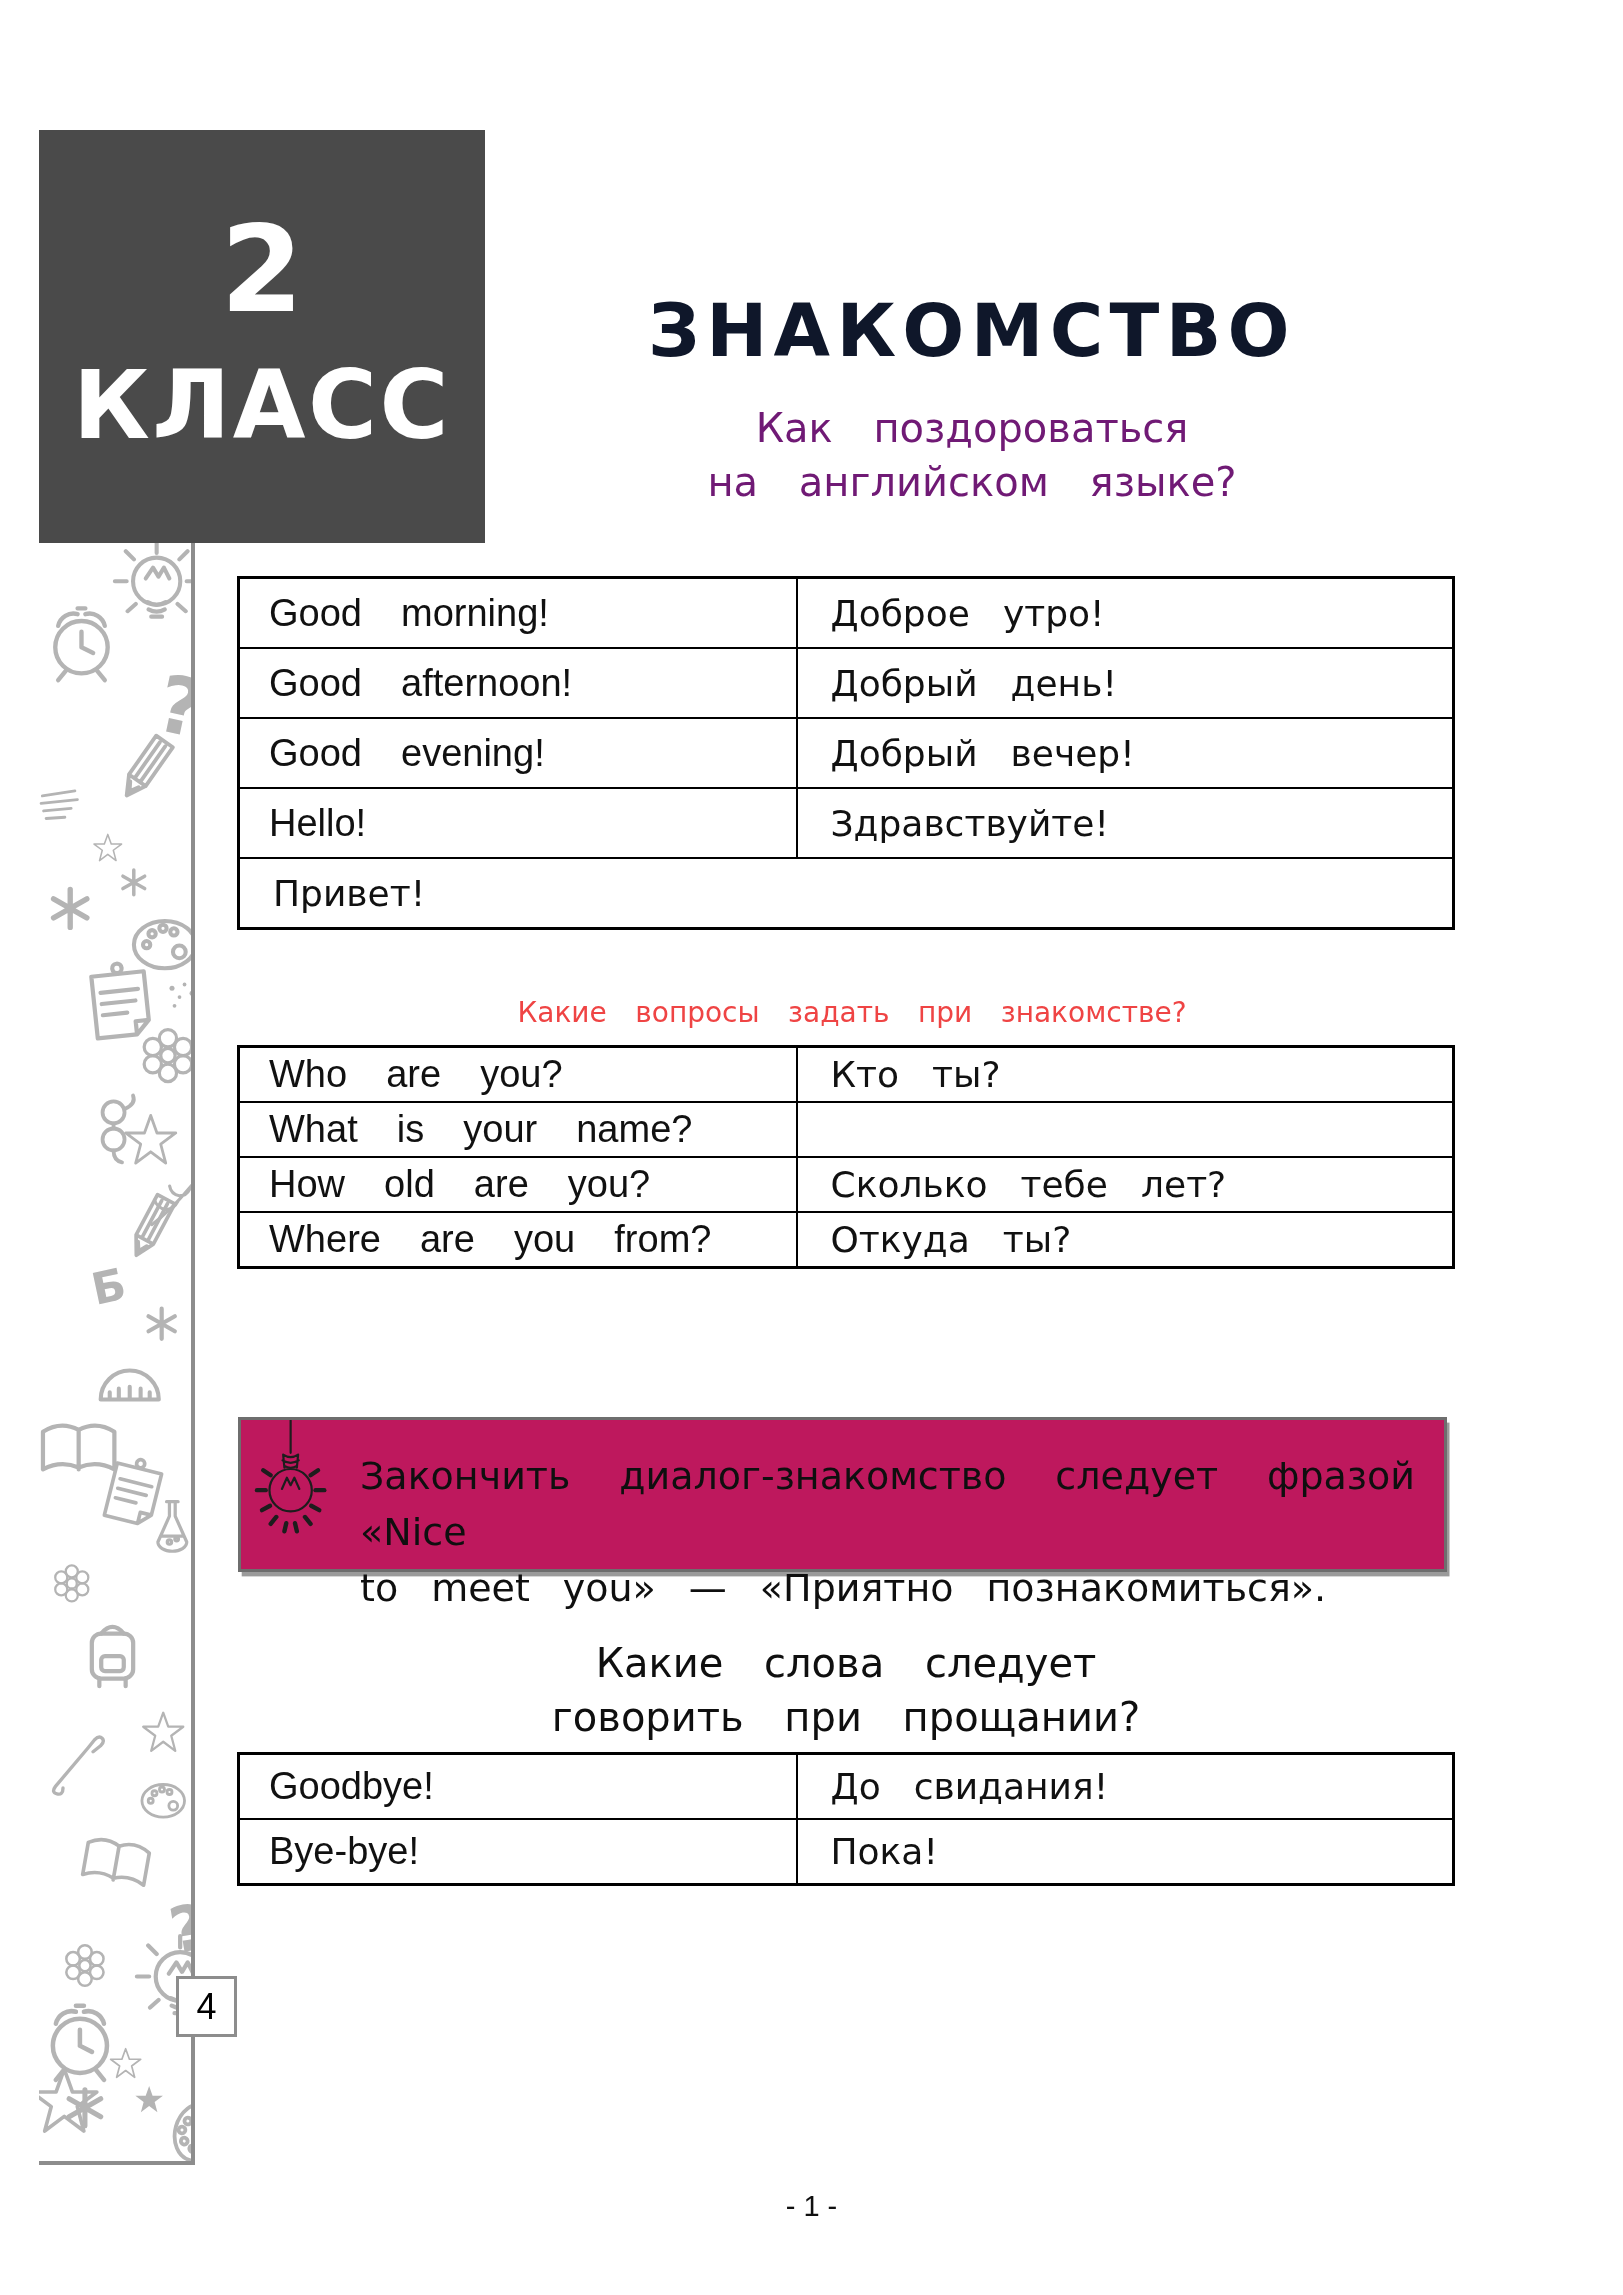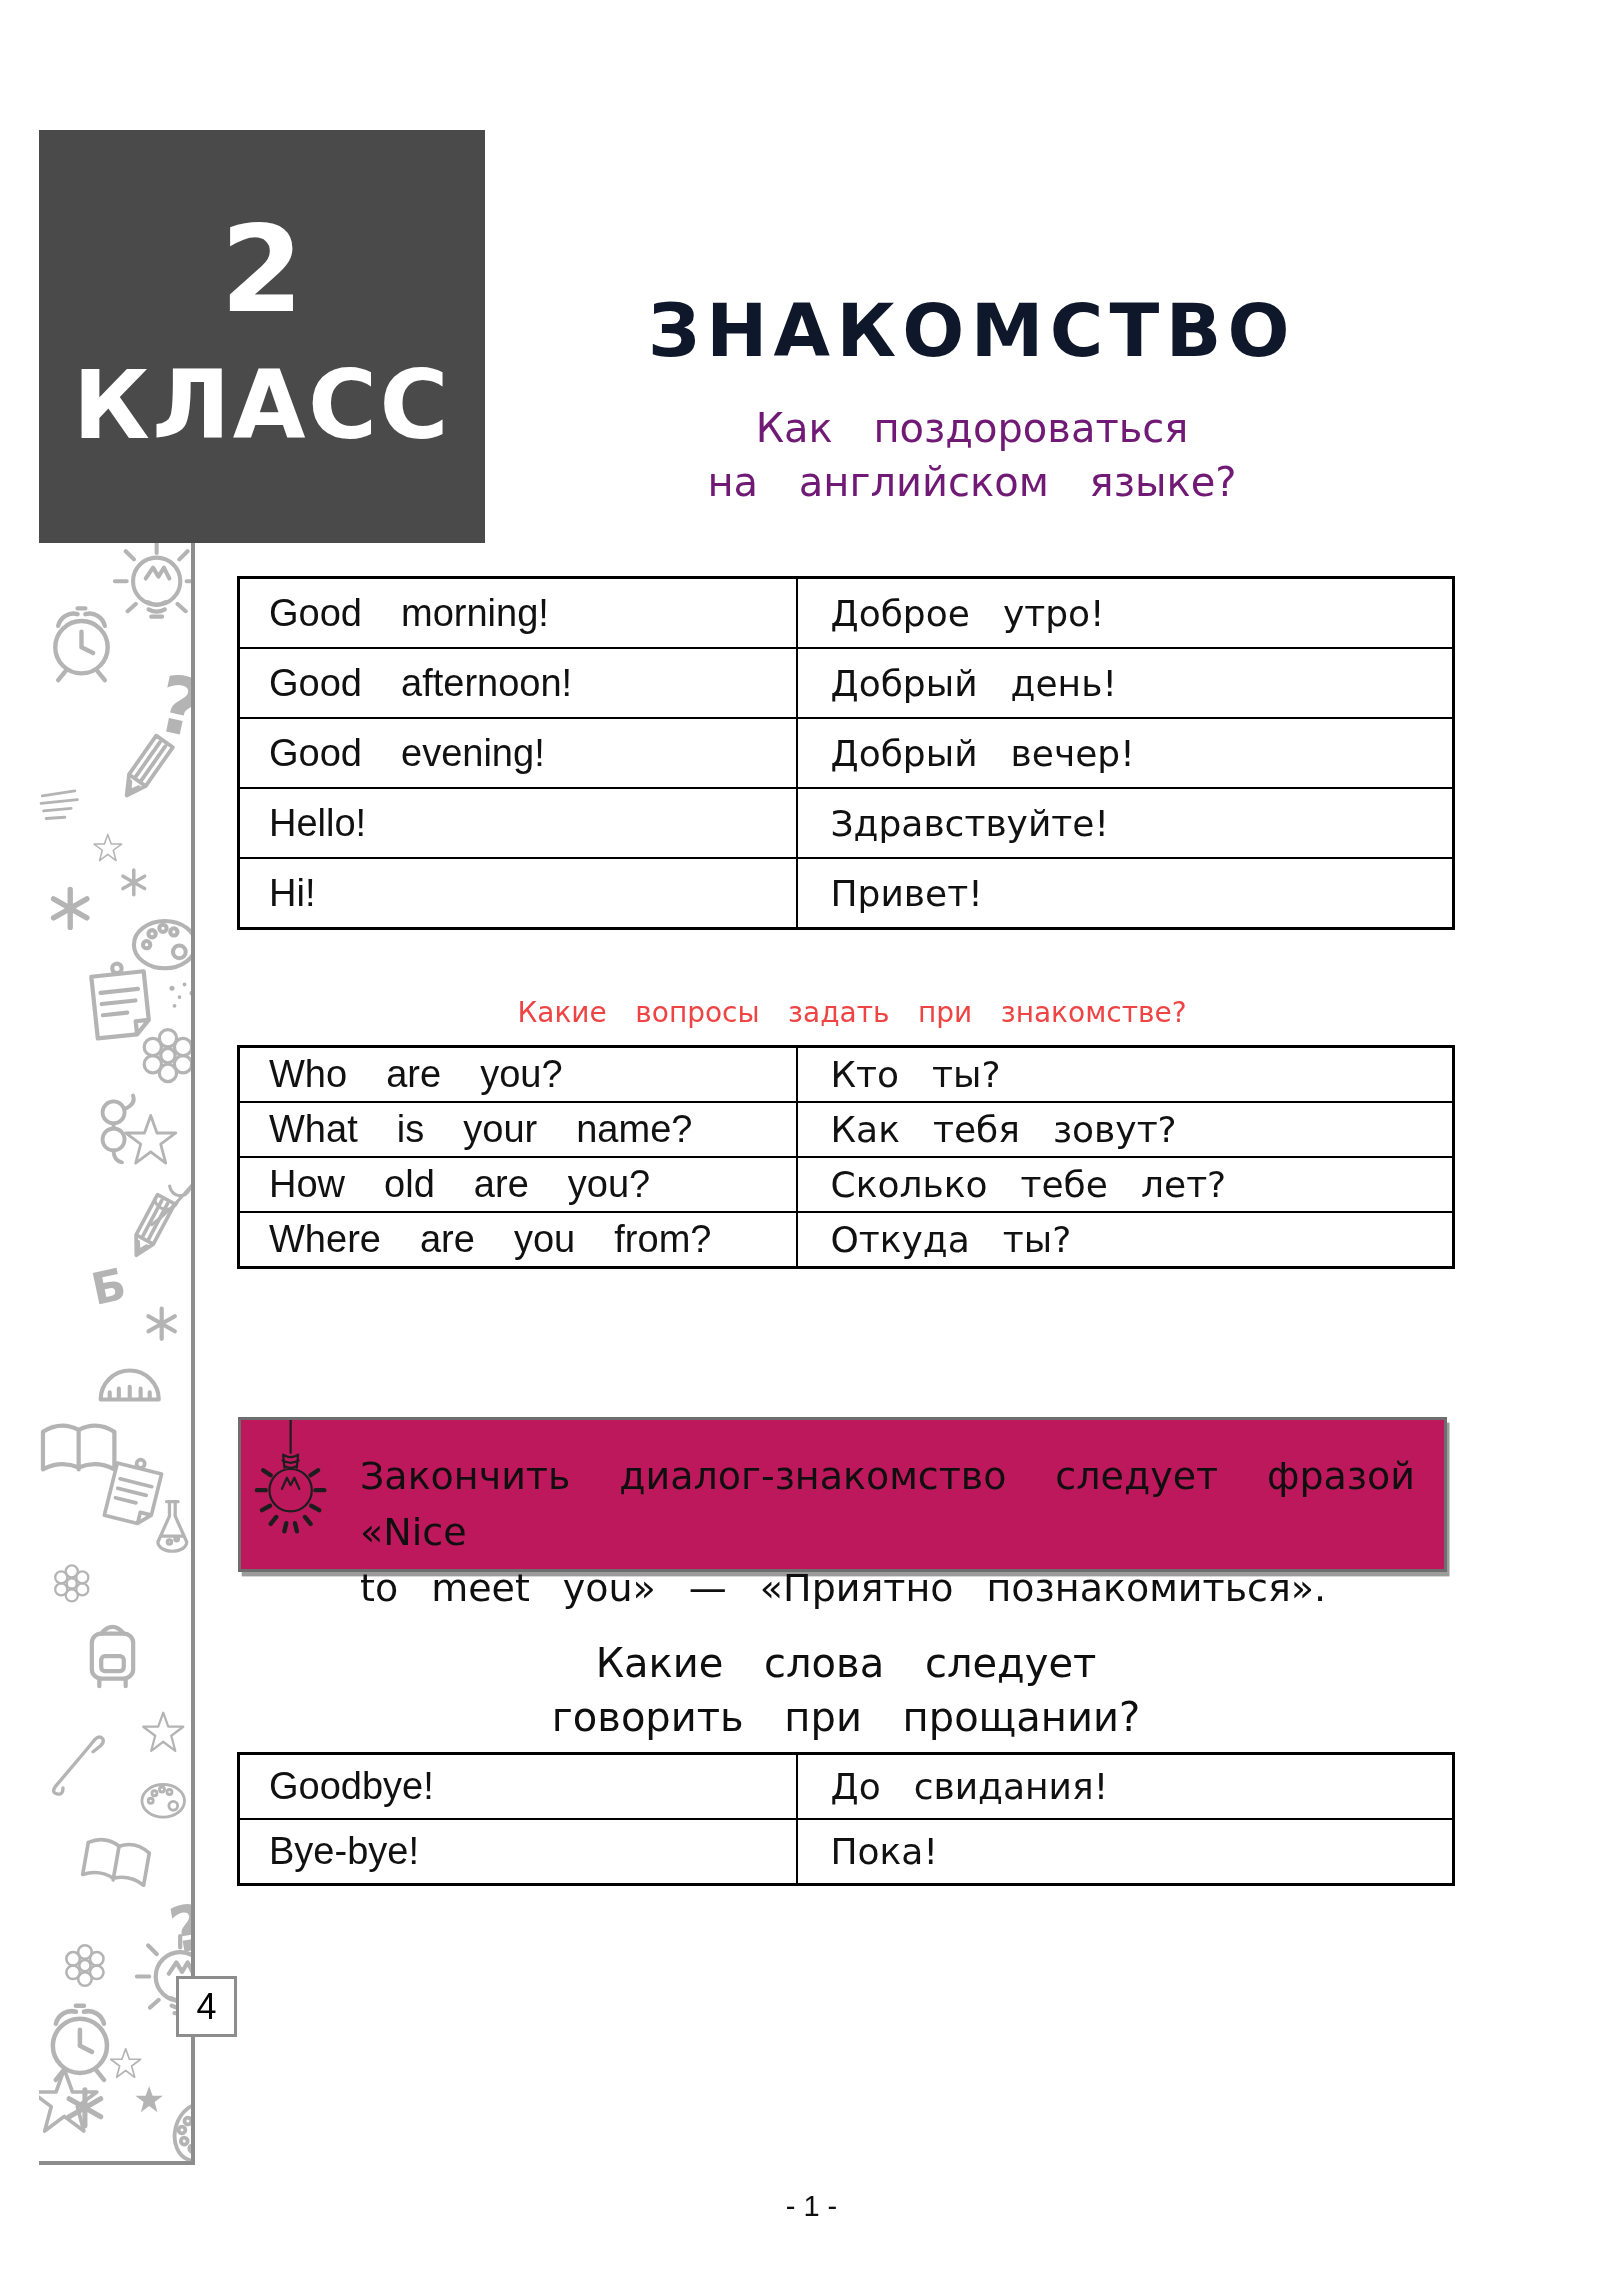--- a/index.html
+++ b/index.html
@@ -222,34 +222,32 @@
     </div>
     <div class="trow">
       <div class="cell en">Good evening!</div>
       <div class="cell ru">Добрый вечер!</div>
     </div>
     <div class="trow">
       <div class="cell en">Hello!</div>
       <div class="cell ru">Здравствуйте!</div>
     </div>
     <div class="trow">
-      <div class="cell en">Hi!</div>
       <div class="cell ru">Привет!</div>
     </div>
   </div>
 
   <div class="h2">Какие вопросы задать при знакомстве?</div>
   <div class="tbl t2">
     <div class="trow">
       <div class="cell en">Who are you?</div>
       <div class="cell ru">Кто ты?</div>
     </div>
     <div class="trow">
       <div class="cell en">What is your name?</div>
-      <div class="cell ru">Как тебя зовут?</div>
     </div>
     <div class="trow">
       <div class="cell en">How old are you?</div>
       <div class="cell ru">Сколько тебе лет?</div>
     </div>
     <div class="trow">
       <div class="cell en">Where are you from?</div>
       <div class="cell ru">Откуда ты?</div>
     </div>
   </div>

